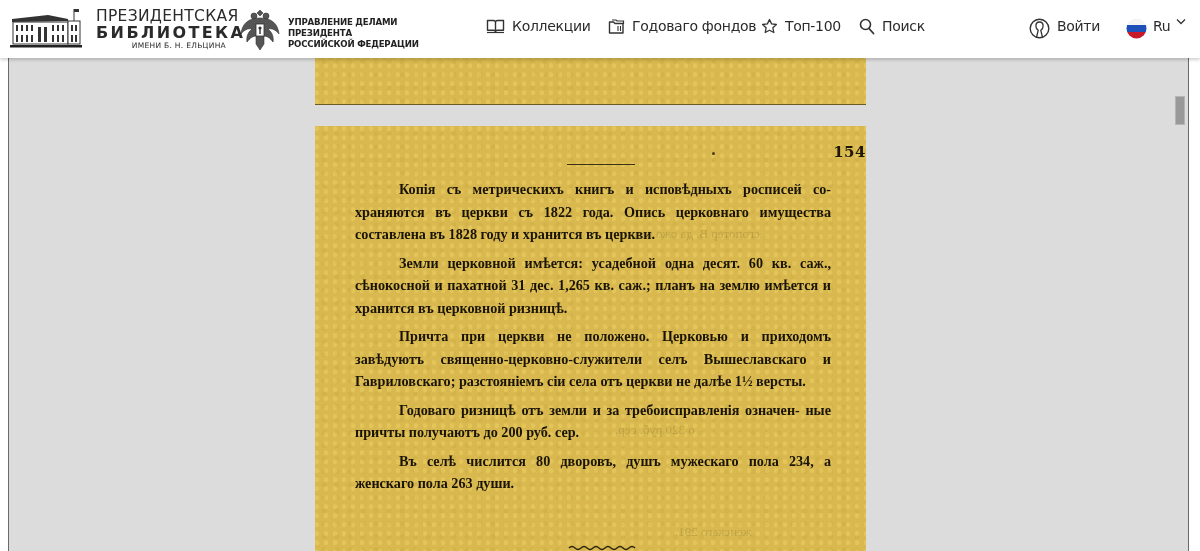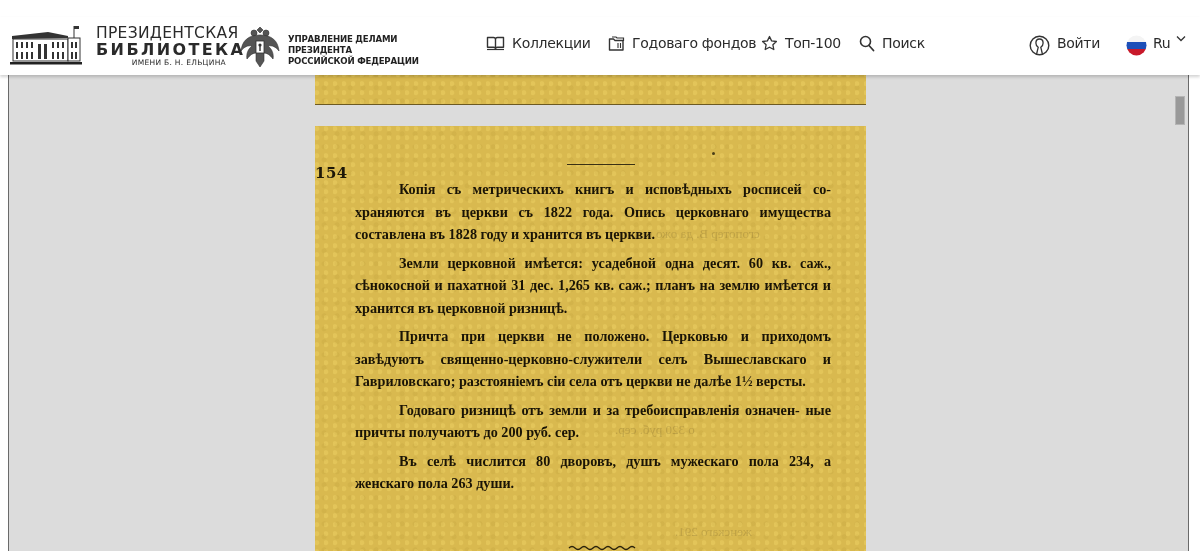--- a/index.html
+++ b/index.html
@@ -1,21 +1,21 @@
 <!DOCTYPE html>
 <html><head>
 <meta charset="utf-8">
 <style>
   * { box-sizing: border-box; margin: 0; padding: 0; }
   html, body { width: 1200px; height: 551px; overflow: hidden; background: #ffffff; }
   body { font-family: "DejaVu Sans", sans-serif; position: relative; }
 
   
   .header {
-    position: absolute; left: 0; top: 17px; width: 1200px; height: 58px;
+    position: absolute; left: 0; top: 0; width: 1200px; height: 58px;
     background: #ffffff; z-index: 5;
     box-shadow: 0 2px 3px rgba(0,0,0,0.18);
   }
   .logo-building { position: absolute; left: 8px; top: 5px; width: 78px; height: 46px; }
   .brand { position: absolute; left: 96px; top: 8px; width: 130px; text-align: center; color: #2a2a2a; }
   .brand .l1 { font-family: "DejaVu Sans", sans-serif; font-size: 15.5px; letter-spacing: 0.3px; line-height: 16px; font-weight: normal; }
   .brand .l2 { font-family: "DejaVu Sans", sans-serif; font-size: 16px; font-weight: bold; letter-spacing: 2.4px; line-height: 17px; }
   .brand .l3 { font-family: "DejaVu Sans", sans-serif; font-size: 7.5px; letter-spacing: 0.3px; line-height: 9px; text-align: right; }
   .emblem { position: absolute; left: 238px; top: 4px; width: 44px; height: 50px; }
   .admin { position: absolute; left: 288px; top: 17px; width: 162px; font-family: "DejaVu Sans", sans-serif; font-weight: bold; font-size: 8.6px; line-height: 11px; color: #222; letter-spacing: -0.2px; }
@@ -32,21 +32,21 @@
     position: absolute; left: 306px; width: 551px;
     background: #d9b94f;
     background-image:
       radial-gradient(circle at 20% 30%, rgba(255,230,120,0.25) 0 2px, transparent 3px),
       radial-gradient(circle at 70% 60%, rgba(160,130,40,0.12) 0 2px, transparent 3px);
     background-size: 9px 9px, 13px 13px;
   }
   .page.prev { top: -4px; height: 51px; border-bottom: 1px solid #6d5a22; }
   .page.cur { top: 68px; height: 440px; }
 
-  .page-num { position: absolute; left: 0; width: 551px; top: 17px; text-align: left; font-family: "DejaVu Serif", serif; font-weight: bold; font-size: 15px; color: #1d1708; letter-spacing: 0.5px; margin-top: 21px; }
+  .page-num { position: absolute; left: 0; width: 551px; top: 17px; text-align: right; font-family: "DejaVu Serif", serif; font-weight: bold; font-size: 15px; color: #1d1708; letter-spacing: 0.5px; }
   .num-rule { position: absolute; left: 252px; top: 38px; width: 68px; height: 1px; background: #3a3014; }
   .speck { position: absolute; left: 397px; top: 26px; width: 3px; height: 3px; background: #4a3e18; border-radius: 50%; }
 
   .text { position: absolute; left: 40px; width: 476px; font-family: "Liberation Serif", serif; font-weight: bold; font-size: 14.2px; color: #1a1406; }
   .para { line-height: 22.5px; margin-bottom: 6px; text-align: justify; text-align-last: left; }
   .para .ind { display: inline-block; width: 44px; }
   .ghost { position: absolute; font-family: "Liberation Serif", serif; font-size: 13px; color: rgba(90,75,30,0.22); transform: scaleX(-1); white-space: nowrap; }
 
   .ornament { position: absolute; left: 252px; top: 418px; width: 70px; height: 8px; }
   .scroll-thumb { position: absolute; left: 1166px; top: 38px; width: 10px; height: 29px; background: #999999; border: 1px solid #b5b5b5; cursor: pointer; }

